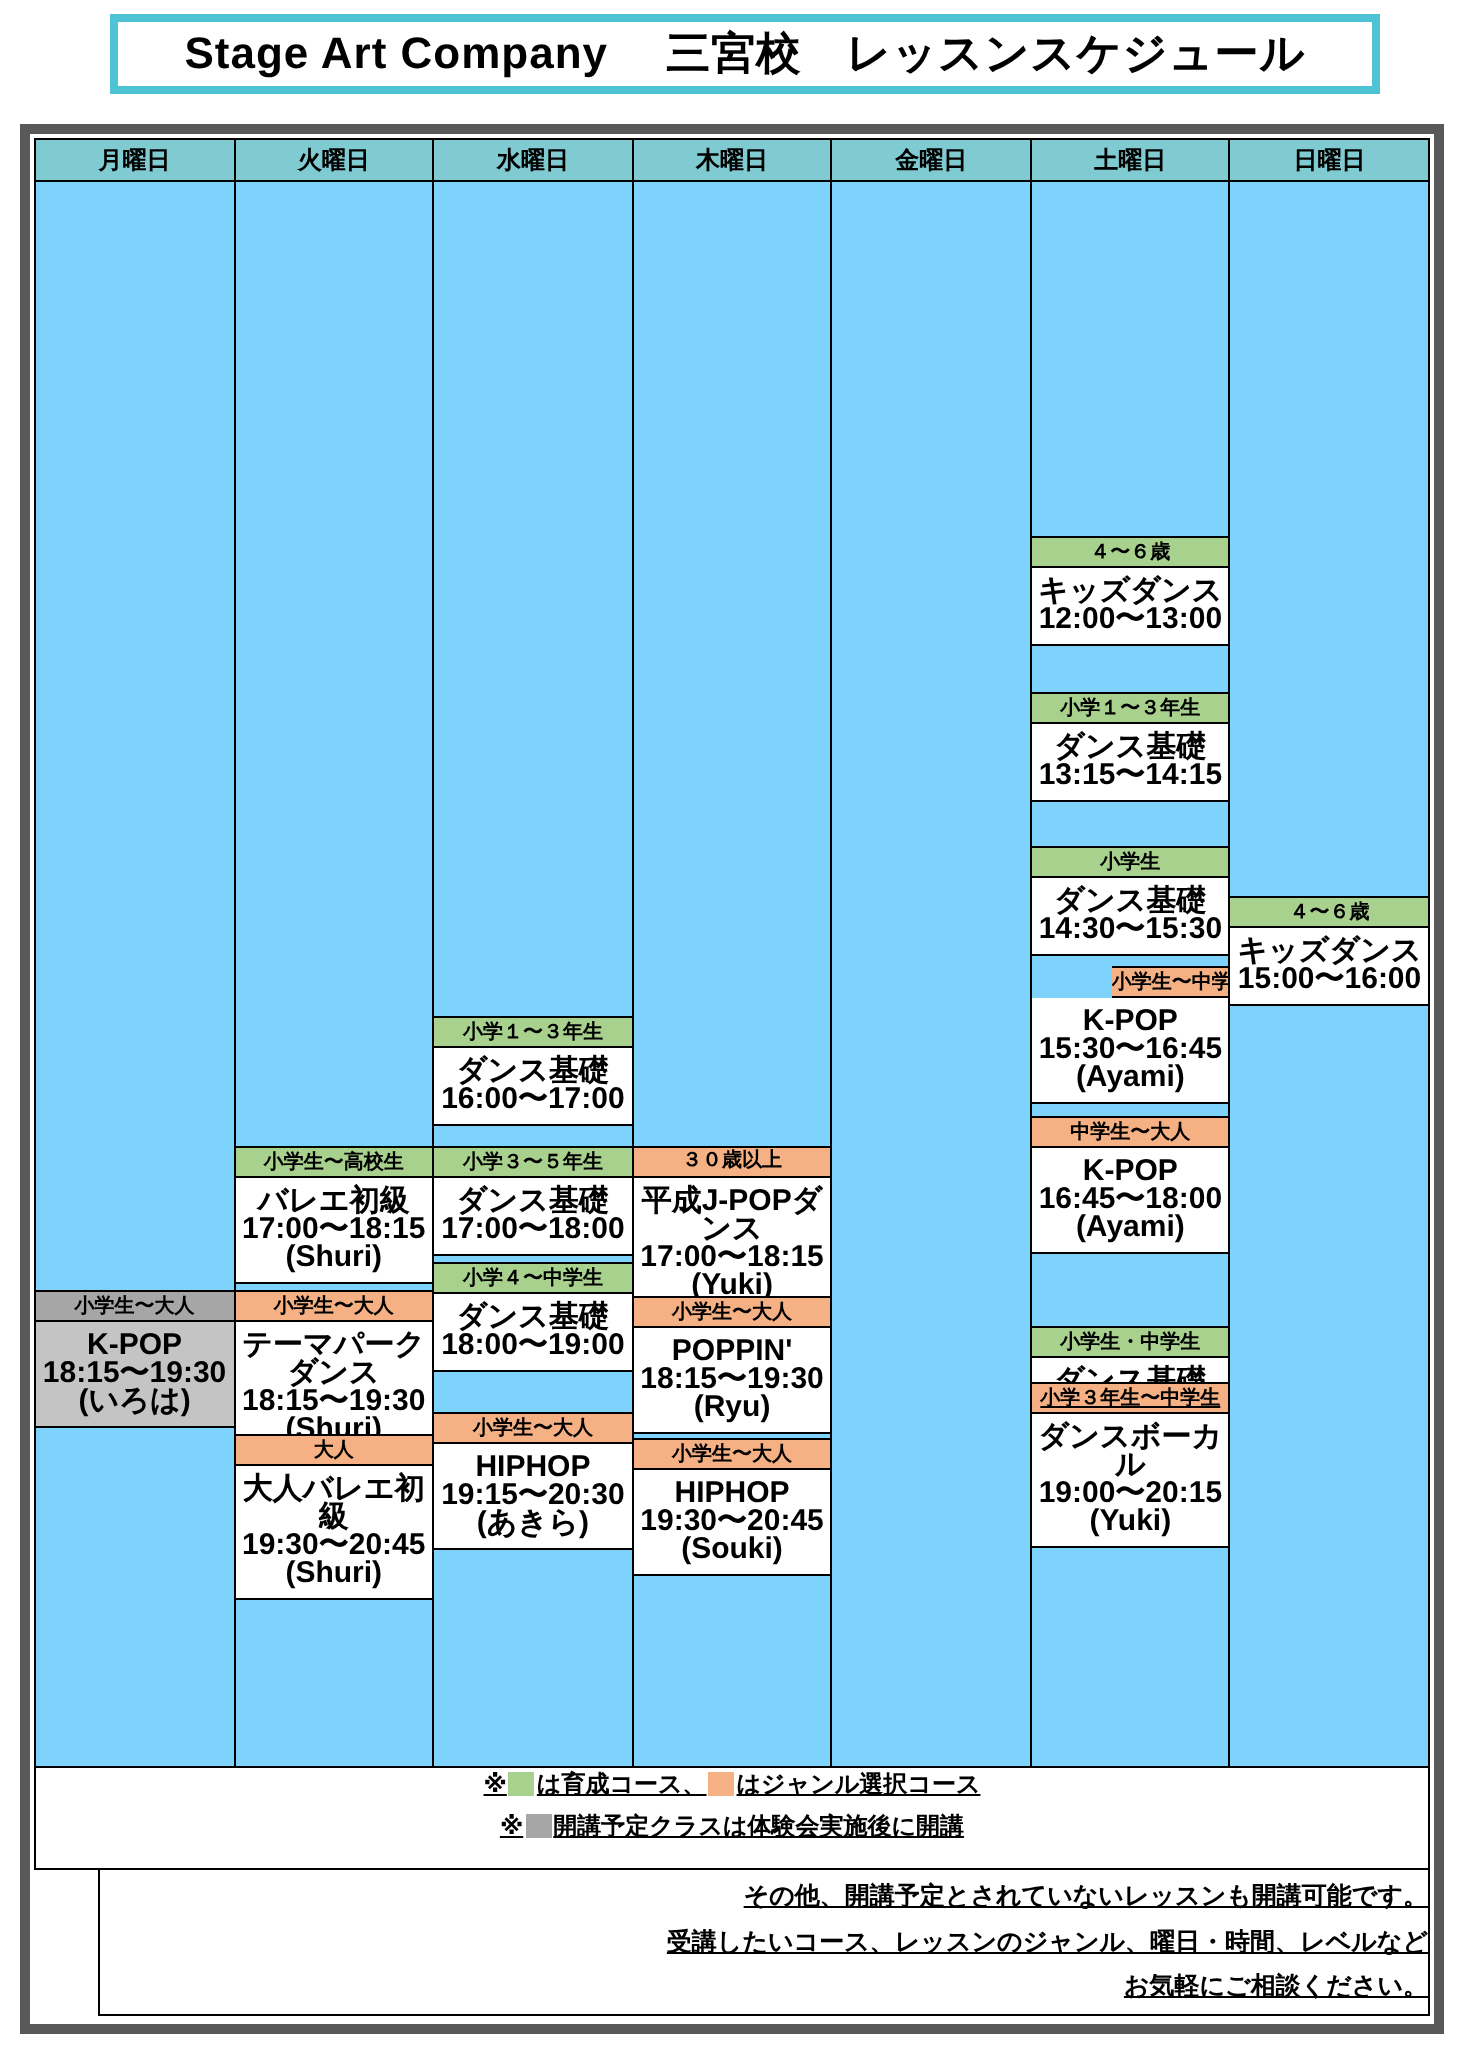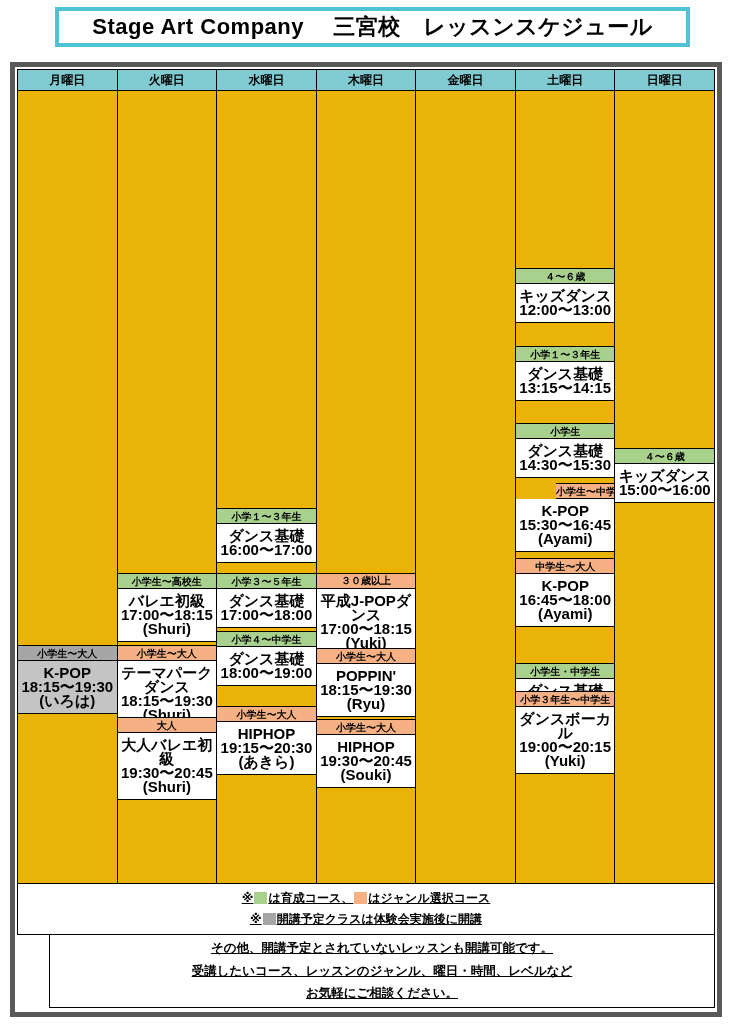--- a/index.html
+++ b/index.html
@@ -26,21 +26,21 @@
     border: 5px solid #595959;
     background: #fff;
     padding: 2px;
   }
   .grid { display: flex; height: 815px; }
   .day-col {
     flex: 1 1 0;
     border: 1px solid #000;
     margin-left: -1px;
     display: flex; flex-direction: column;
-    background: #eab308;
+    background: #7dd3fc;
     min-width: 0;
   }
   .day-col:first-child { margin-left: 0; }
   .day-header {
     height: 21px;
     border-bottom: 1px solid #000;
     display: flex; align-items: center; justify-content: center;
     font-size: 12px; font-weight: bold;
   }
   .day-body { position: relative; flex: 1; }
@@ -57,40 +57,40 @@
     border-bottom: 1px solid #000;
     text-align: center;
     font-size: 15px; font-weight: bold;
     line-height: 14px;
     padding: 5px 1px;
   }
   .legend-box {
     height: 52px;
     border: 1px solid #000;
     margin-top: -1px;
-    display: flex; flex-direction: column; align-items: center; justify-content: center;
+    display: flex; flex-direction: column; align-items: center; justify-content: flex-start;
     gap: 4px;
     background: #fff;
   }
   .legend-line {
     font-size: 12px; font-weight: bold;
     text-decoration: underline;
     white-space: nowrap;
   }
   .swatch {
     display: inline-block;
     width: 13px; height: 12px;
     vertical-align: -2px;
     margin: 0 1px;
   }
   .notes-box {
     height: 74px;
     border: 1px solid #000;
     margin-top: -1px;
-    display: flex; flex-direction: column; align-items: center; justify-content: center;
+    display: flex; flex-direction: column; align-items: flex-end; justify-content: center;
     background: #fff;
     margin-left: 32px;
   }
   .notes-line {
     font-size: 12.5px; font-weight: bold;
     text-decoration: underline;
     line-height: 1.8;
     white-space: nowrap;
   }
 </style>
@@ -254,21 +254,21 @@
             </div>
           </div>
           <div class="lesson" style="top: 572px;">
             <div class="lesson-audience" style="background: rgb(169, 209, 142);">小学生・中学生</div>
             <div class="lesson-details">
               <div>ダンス基礎</div>
               <div>18:00〜19:00</div>
             </div>
           </div>
           <div class="lesson" style="top: 600px;">
-            <div class="lesson-audience" style="background: rgb(245, 177, 131);">小学３年生〜中学生</div>
+            <div class="lesson-audience" style="background: rgb(245, 177, 131); text-decoration: underline;">小学３年生〜中学生</div>
             <div class="lesson-details">
               <div>ダンスボーカル</div>
               <div>19:00〜20:15</div>
               <div>(Yuki)</div>
             </div>
           </div>
         </div>
       </div>
       <div class="day-col">
         <div class="day-header" style="background: rgb(127, 203, 209); font-family: Liberation Mono, monospace;">日曜日</div>

